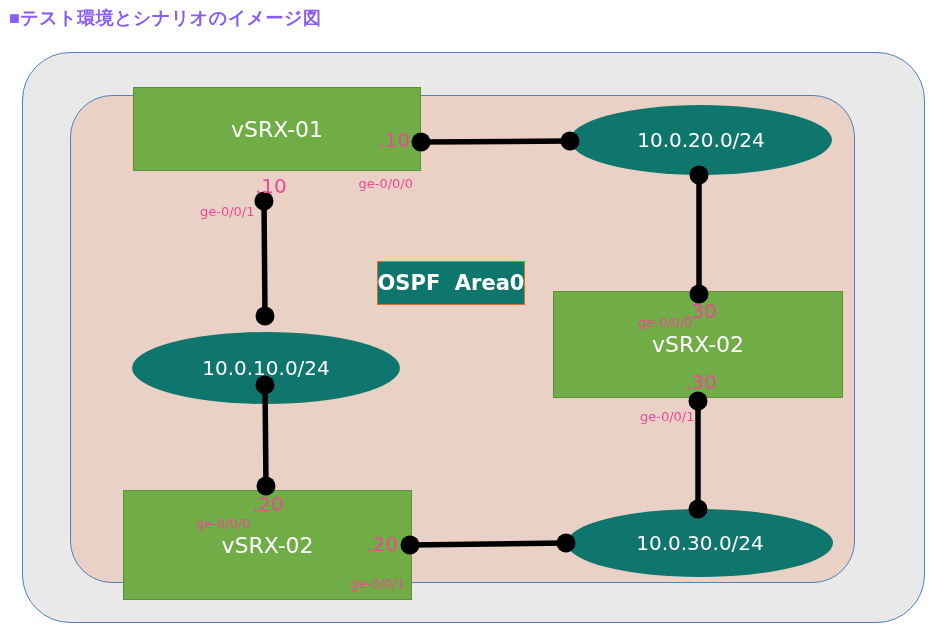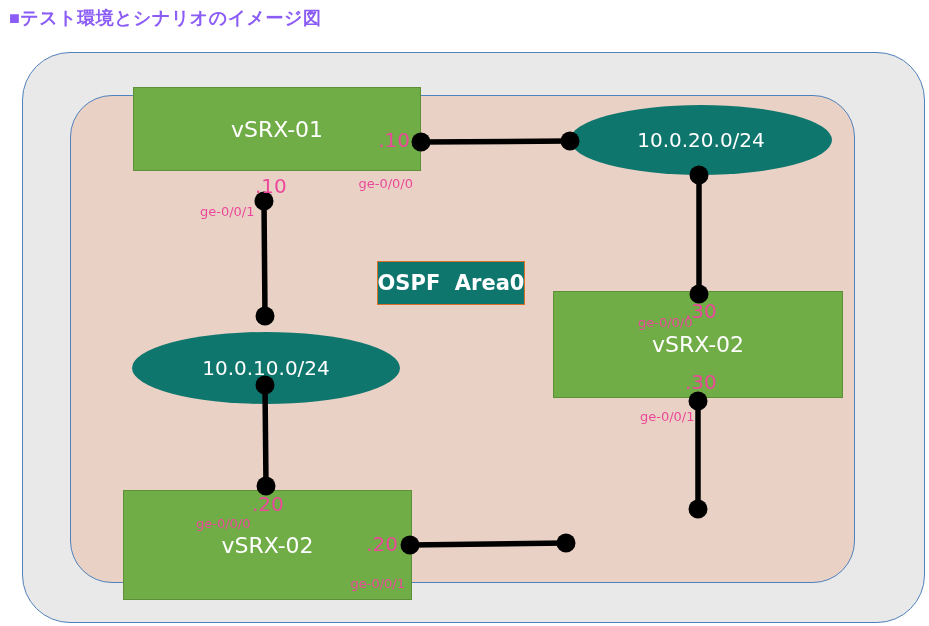--- a/index.html
+++ b/index.html
@@ -63,20 +63,23 @@
   <div class="node node-vsrx03">
     <span>vSRX-02</span>
   </div>
 
   <div class="net net-20">
     <span>10.0.20.0/24</span>
   </div>
   <div class="net net-10">
     <span>10.0.10.0/24</span>
   </div>
+  <div class="net net-30">
+    <span>10.0.30.0/24</span>
+  </div>
 
   <div class="ospf">OSPF  Area0</div>
 
   <svg class="links" viewBox="0 0 929 626">
     <g>
       <line x1="421" y1="142" x2="570" y2="141"></line>
       <circle cx="421" cy="142" r="9.5"></circle>
         <circle cx="570" cy="141" r="9.5"></circle>
     </g>
     <g>

